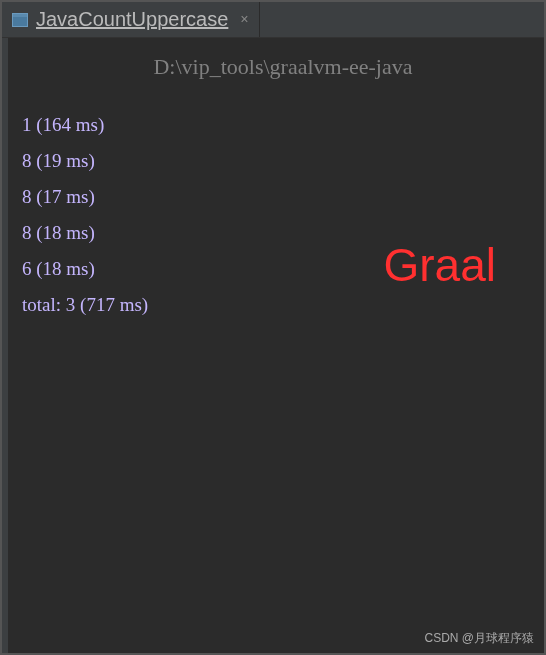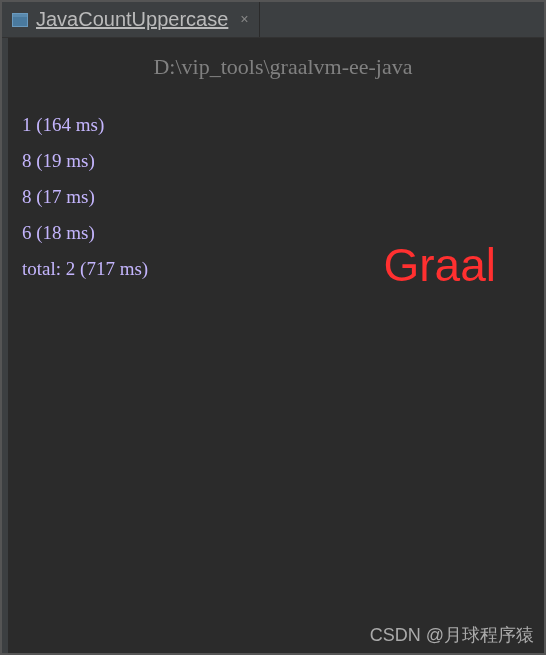--- a/index.html
+++ b/index.html
@@ -97,39 +97,40 @@
       top: 36px;
       width: 6px;
       bottom: 0;
       background: #3c3f41;
     }
     .watermark {
       position: absolute;
       bottom: 6px;
       right: 10px;
       color: #aaa;
-      font-size: 18px;
+      font-size: 12px;
       font-family: Arial, sans-serif;
     }
   </style>
 </head>
 <body>
 
 <div class="outer-border">
   <div class="tab-bar">
     <div class="tab">
       <span class="tab-icon"></span>
       <span class="tab-label">JavaCountUppercase</span>
       <span class="tab-close">×</span>
     </div>
   </div>
   <div class="left-edge"></div>
   <div class="console-area">
     <div class="console-line path">D:\vip_tools\graalvm-ee-java</div>
     <div class="console-line">1 (164 ms)</div>
     <div class="console-line">8 (19 ms)</div>
     <div class="console-line">8 (17 ms)</div>
+    <div class="console-line">8 (18 ms)</div>
     <div class="console-line">6 (18 ms)</div>
-    <div class="console-line">total: 2 (717 ms)</div>
+    <div class="console-line">total: 3 (717 ms)</div>
     <div class="annotation">Graal</div>
   </div>
   <div class="watermark">CSDN @月球程序猿</div>
 </div>
 
 </body></html>

